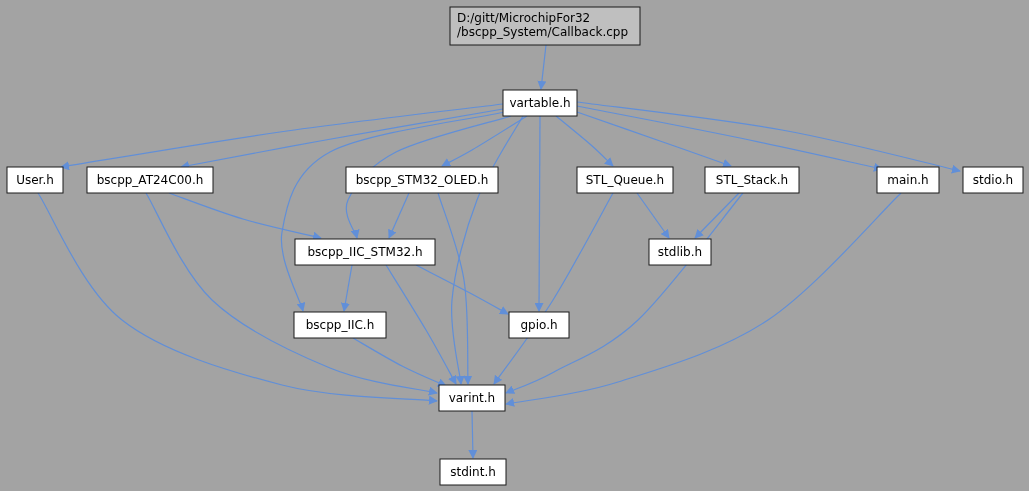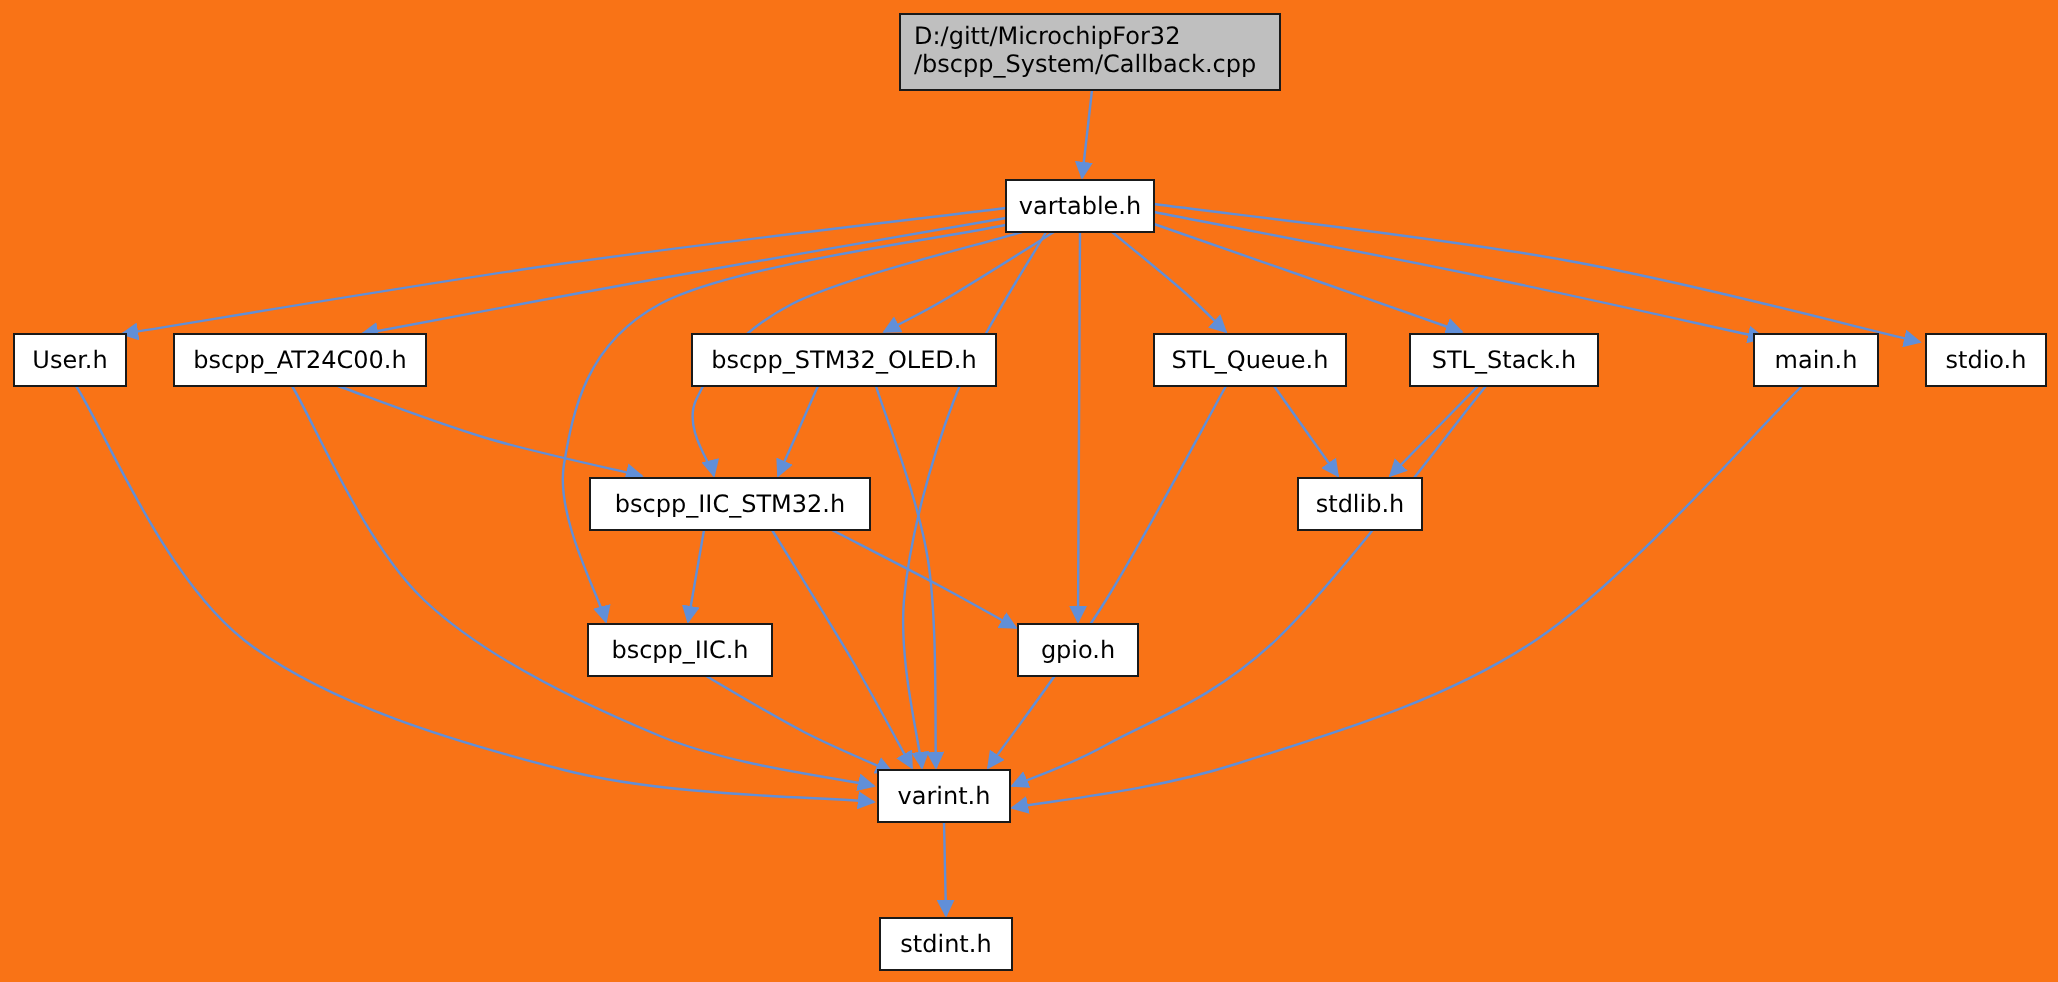--- a/index.html
+++ b/index.html
@@ -4,21 +4,21 @@
 <style>
   html, body {
     margin: 0;
     padding: 0;
     background: #000000;
   }
   .canvas-wrap {
     position: relative;
     width: 1029px;
     height: 491px;
-    background: #f97316;
+    background: #a3a3a3;
     overflow: hidden;
   }
   svg { display: block; }
   .node-rect {
     stroke: #1a1a1a;
     stroke-width: 1;
   }
   .node-label {
     font-family: "DejaVu Sans", "Liberation Sans", sans-serif;
     font-size: 12px;

